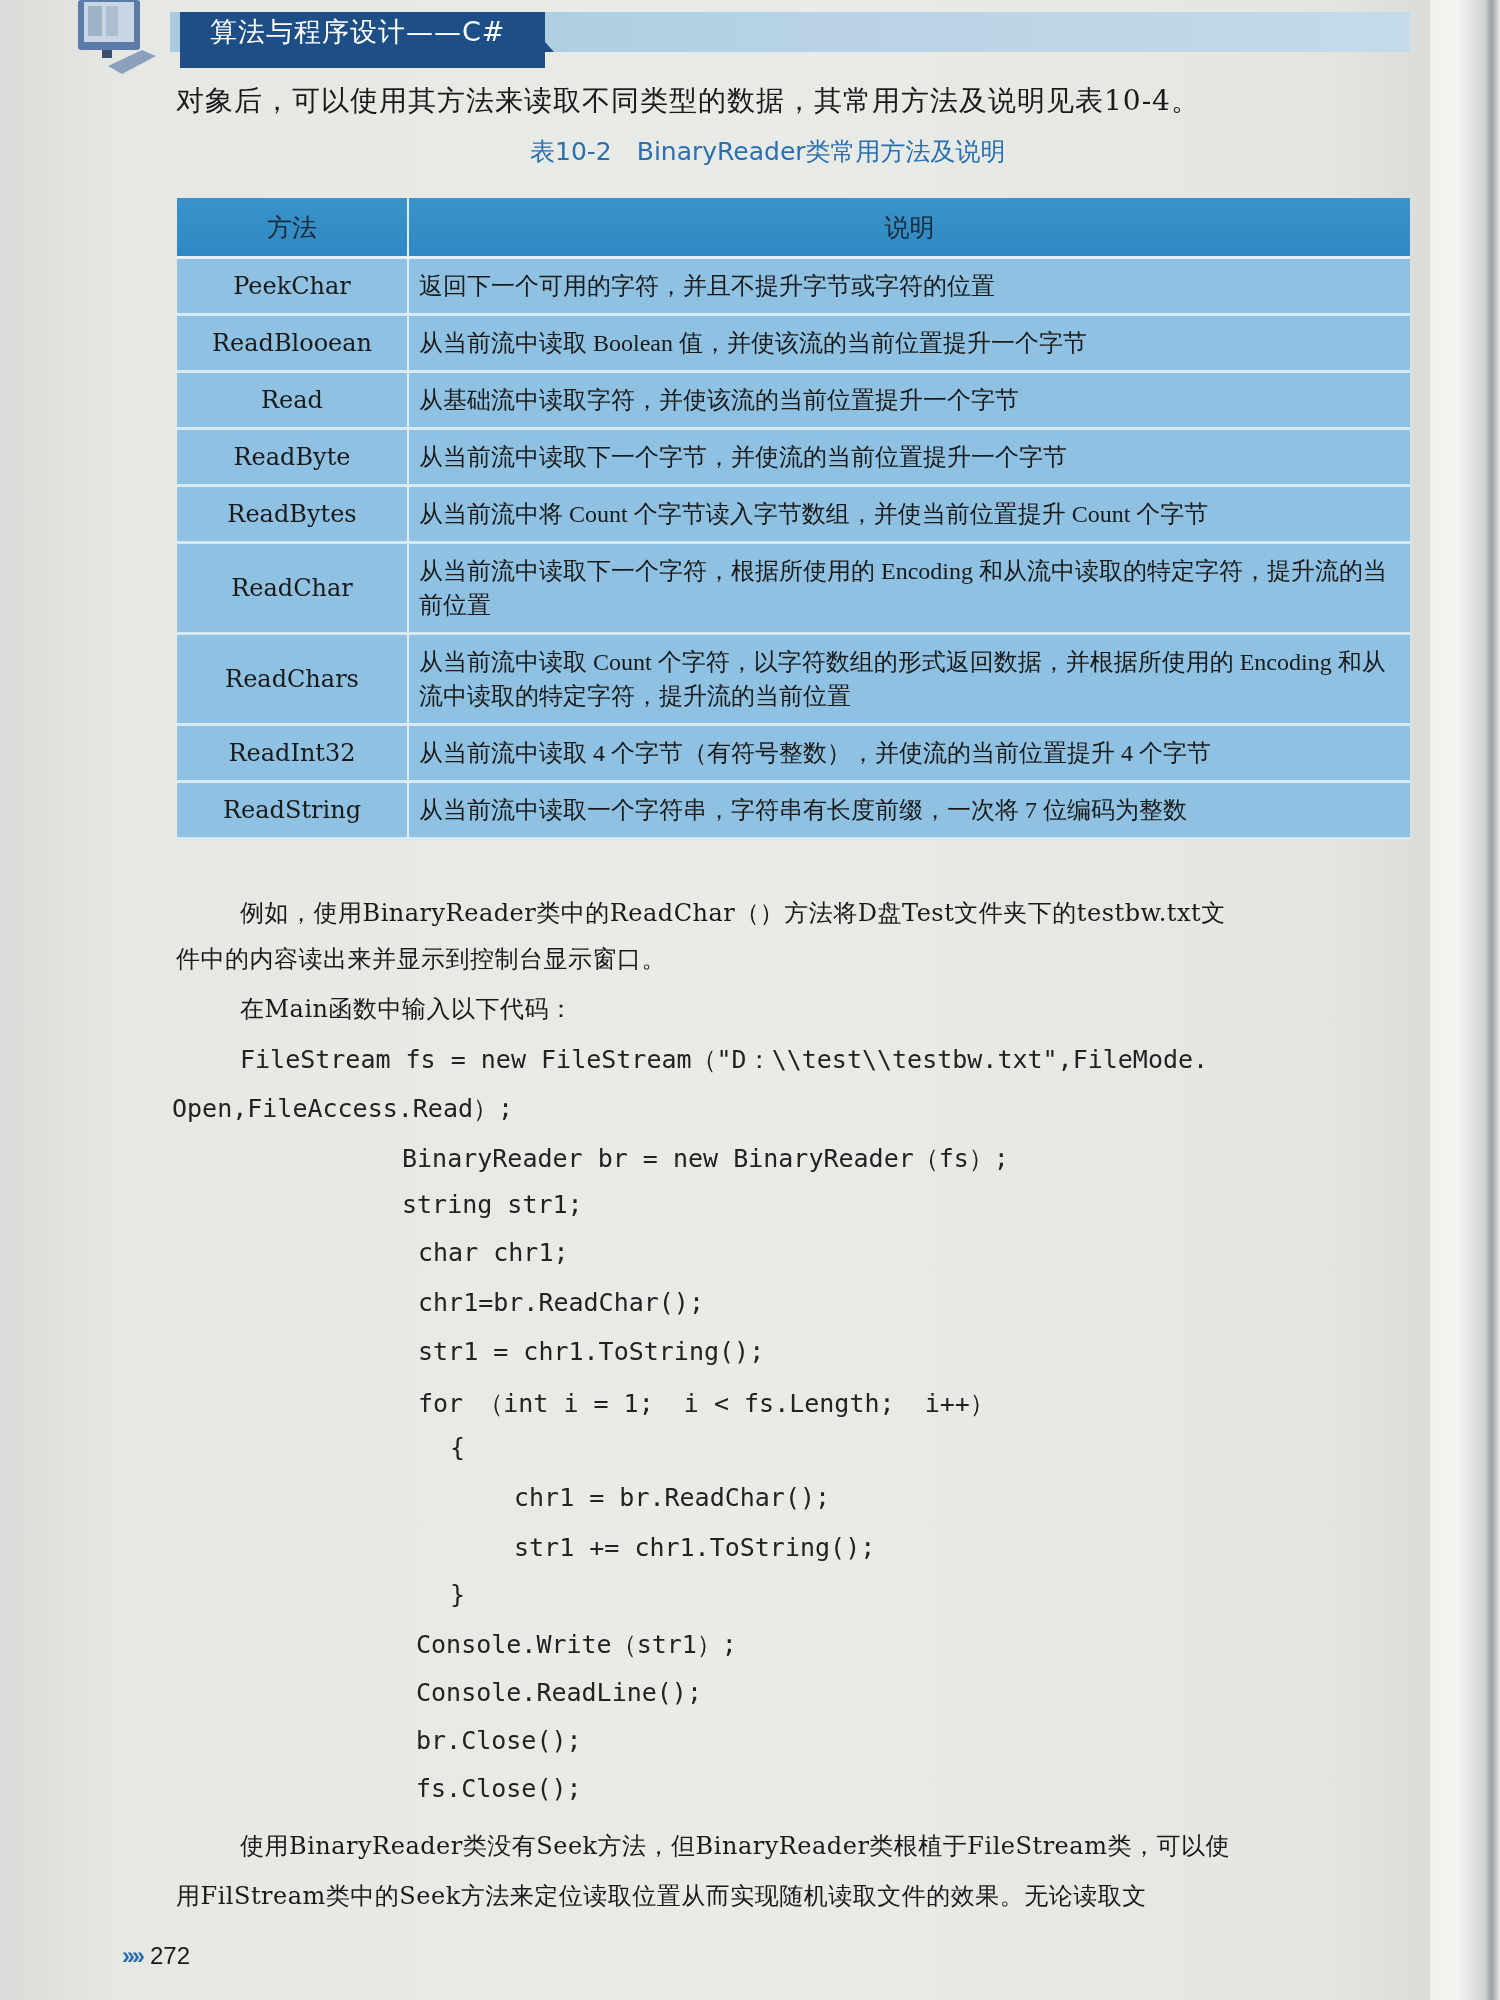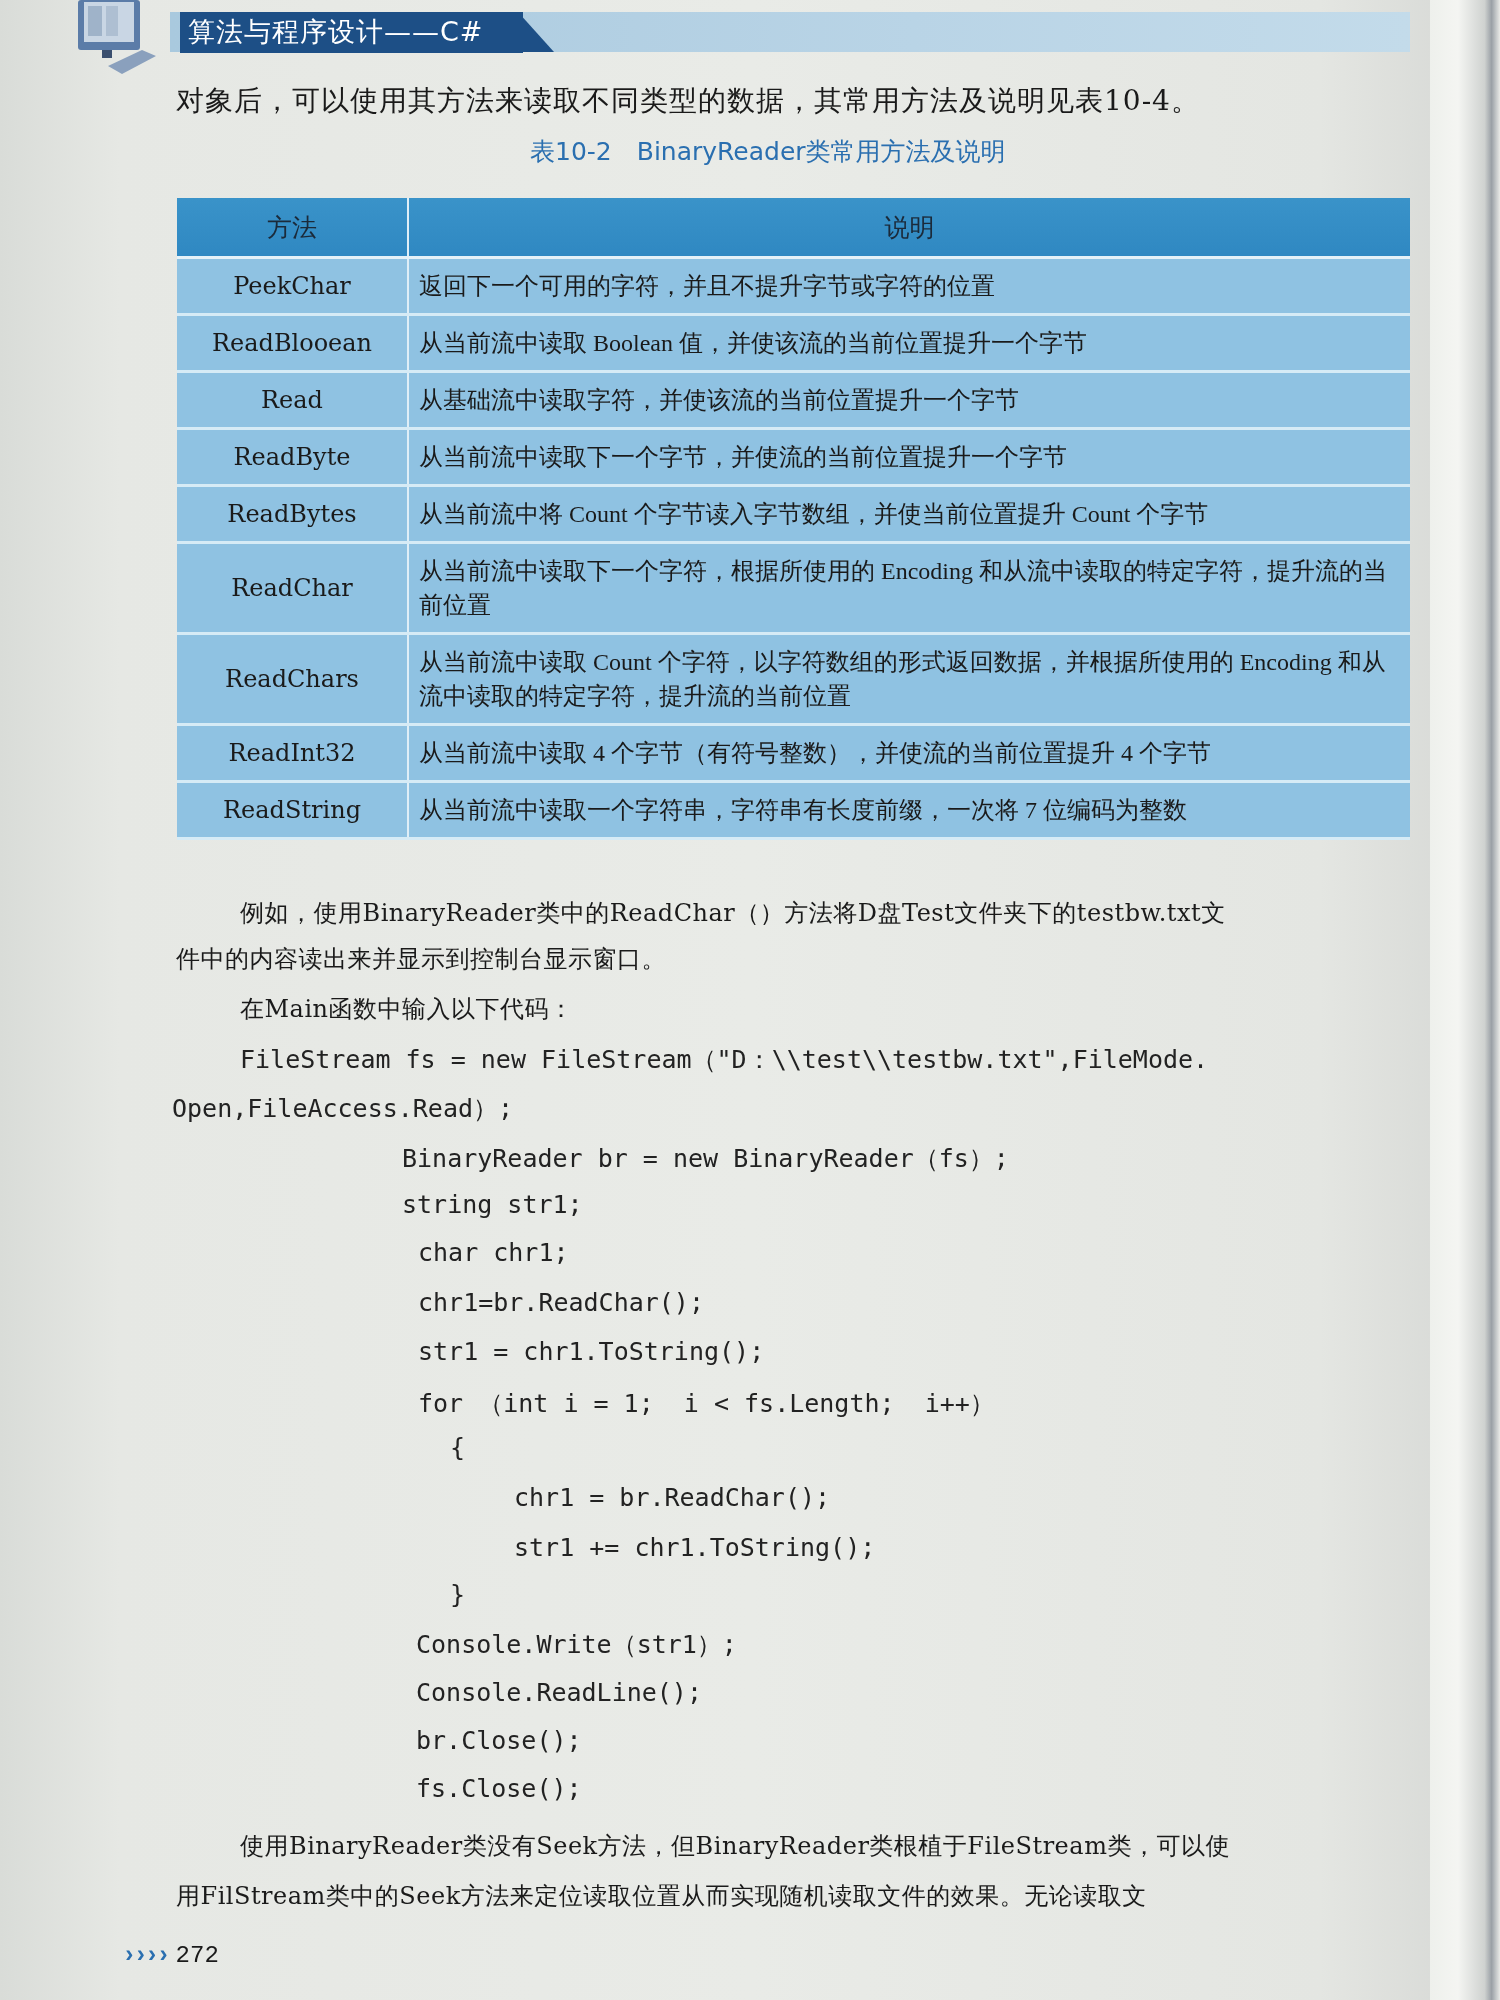--- a/index.html
+++ b/index.html
@@ -13,21 +13,21 @@
   .page-edge {
     position: absolute; right: 0; top: 0; width: 70px; height: 2000px;
     background: linear-gradient(90deg, #eef0ec 0%, #f4f5f2 40%, #cfd2d0 78%, #9aa0a6 88%, #e9eae7 100%);
   }
   .header-icon { position: absolute; left: 72px; top: 0; width: 90px; height: 80px; }
   .header-band {
     position: absolute; left: 170px; top: 12px; width: 1240px; height: 40px;
     background: linear-gradient(90deg, #a9c9de, #b9d4e6 60%, #c3dbea);
   }
   .header-title-box {
-    position: absolute; left: 180px; top: 12px; height: 41px; padding: 0 40px 0 8px;
+    position: absolute; left: 180px; top: 12px; height: 56px; padding: 0 40px 0 30px;
     background: #1d4f86; color: #ffffff;
     clip-path: polygon(0 0, 100% 0, 100% 0, calc(100% - 0px) 100%, 0 100%);
     font-family: "DejaVu Sans", sans-serif; font-size: 27px; line-height: 40px; letter-spacing: 1px;
   }
   .header-title-tail {
     position: absolute; left: 494px; top: 12px; width: 60px; height: 40px;
     background: #1d4f86; clip-path: polygon(0 0, 40% 0, 100% 100%, 0 100%);
   }
   .intro {
     position: absolute; left: 176px; top: 82px; font-size: 28px; letter-spacing: 1px;
@@ -53,21 +53,21 @@
   table.methods td.d { text-align: left; font-family: Liberation Serif, serif; }
   table.methods tr.r1 td { height: 54px; }
   table.methods tr.r2 td { height: 88px; }
   table.methods th:last-child, table.methods td:last-child { border-right: none; }
   .para { position: absolute; font-size: 24px; letter-spacing: 0.5px; line-height: 40px; }
   .code {
     position: absolute; font-family: "DejaVu Sans Mono", "Liberation Mono", monospace;
     font-size: 25px; color: #222; white-space: pre;
   }
   .footer {
-    position: absolute; left: 122px; top: 1942px; font-family: Liberation Mono, monospace; font-size: 24px;
+    position: absolute; left: 122px; top: 1942px; font-family: Liberation Sans, sans-serif; font-size: 24px;
   }
   .footer .arrows { color: #2a6fb0; font-weight: bold; letter-spacing: -3px; margin-right: 8px; }
 </style>
 </head>
 <body>
 
 <div class="page-edge"></div>
 
 <svg class="header-icon" viewBox="0 0 90 80">
   <rect x="6" y="0" width="62" height="50" rx="3" fill="#5b7ca8"></rect>

